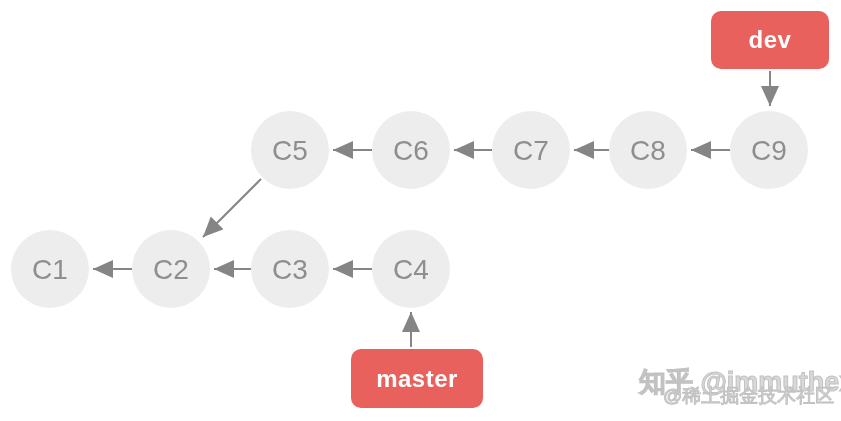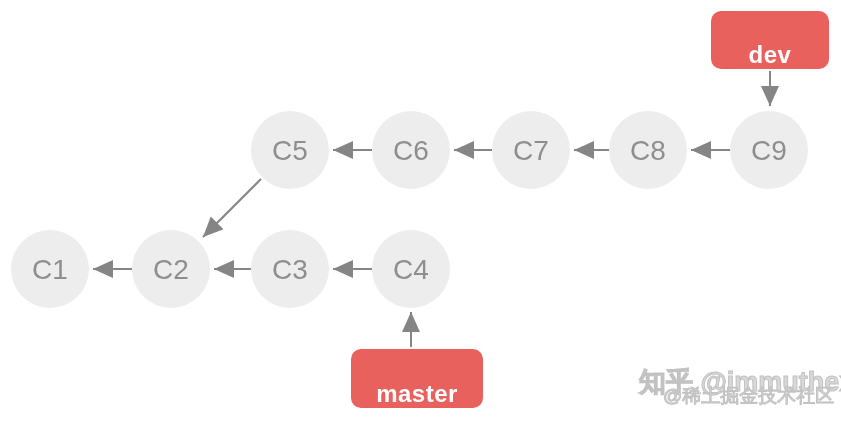--- a/index.html
+++ b/index.html
@@ -33,21 +33,21 @@
   }
   .node-label {
     fill: var(--commit-node-text, #8e8e8e);
     font-family: "Liberation Sans", sans-serif;
     font-size: 28px;
     font-weight: 400;
   }
   .branch-label {
     position: absolute;
     display: flex;
-    align-items: flex-end;
+    align-items: center;
     justify-content: center;
     background: var(--branch-label-bg, #e8615d);
     color: var(--branch-label-text, #ffffff);
     font-size: 24px;
     font-weight: 700;
     border-radius: 10px;
     letter-spacing: 0.5px;
   }
   .branch-label.dev {
     left: 711px;

